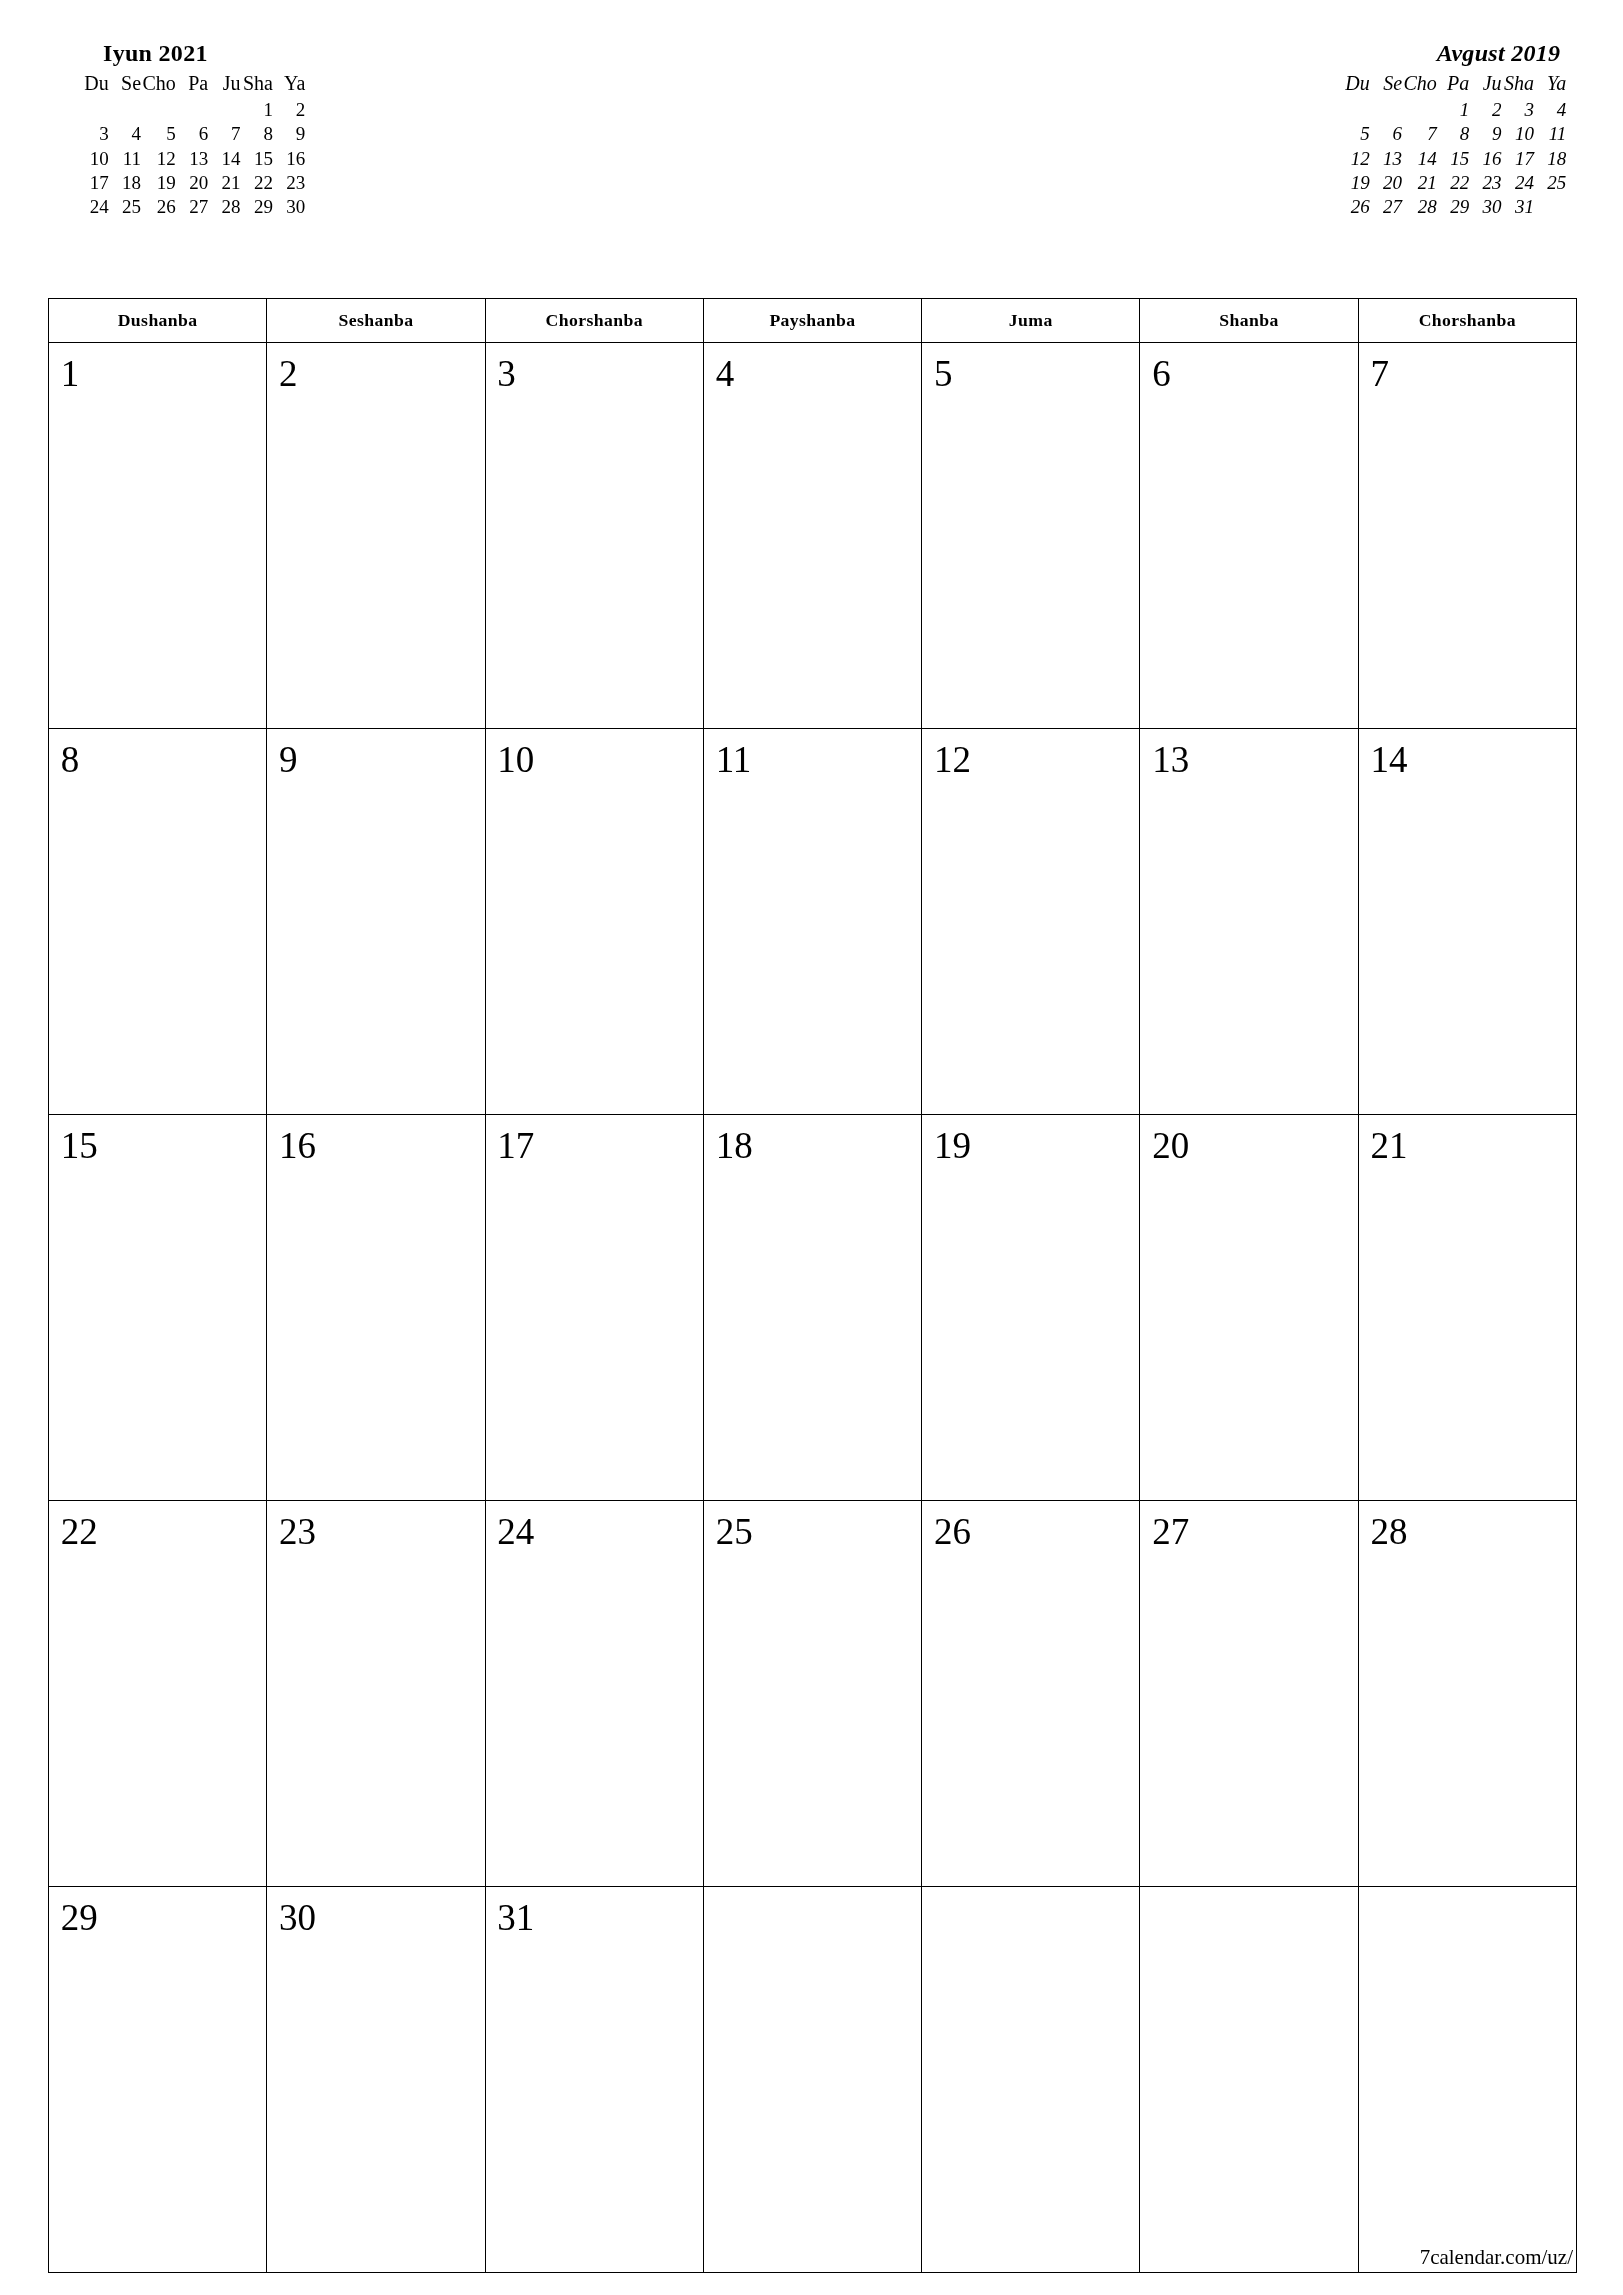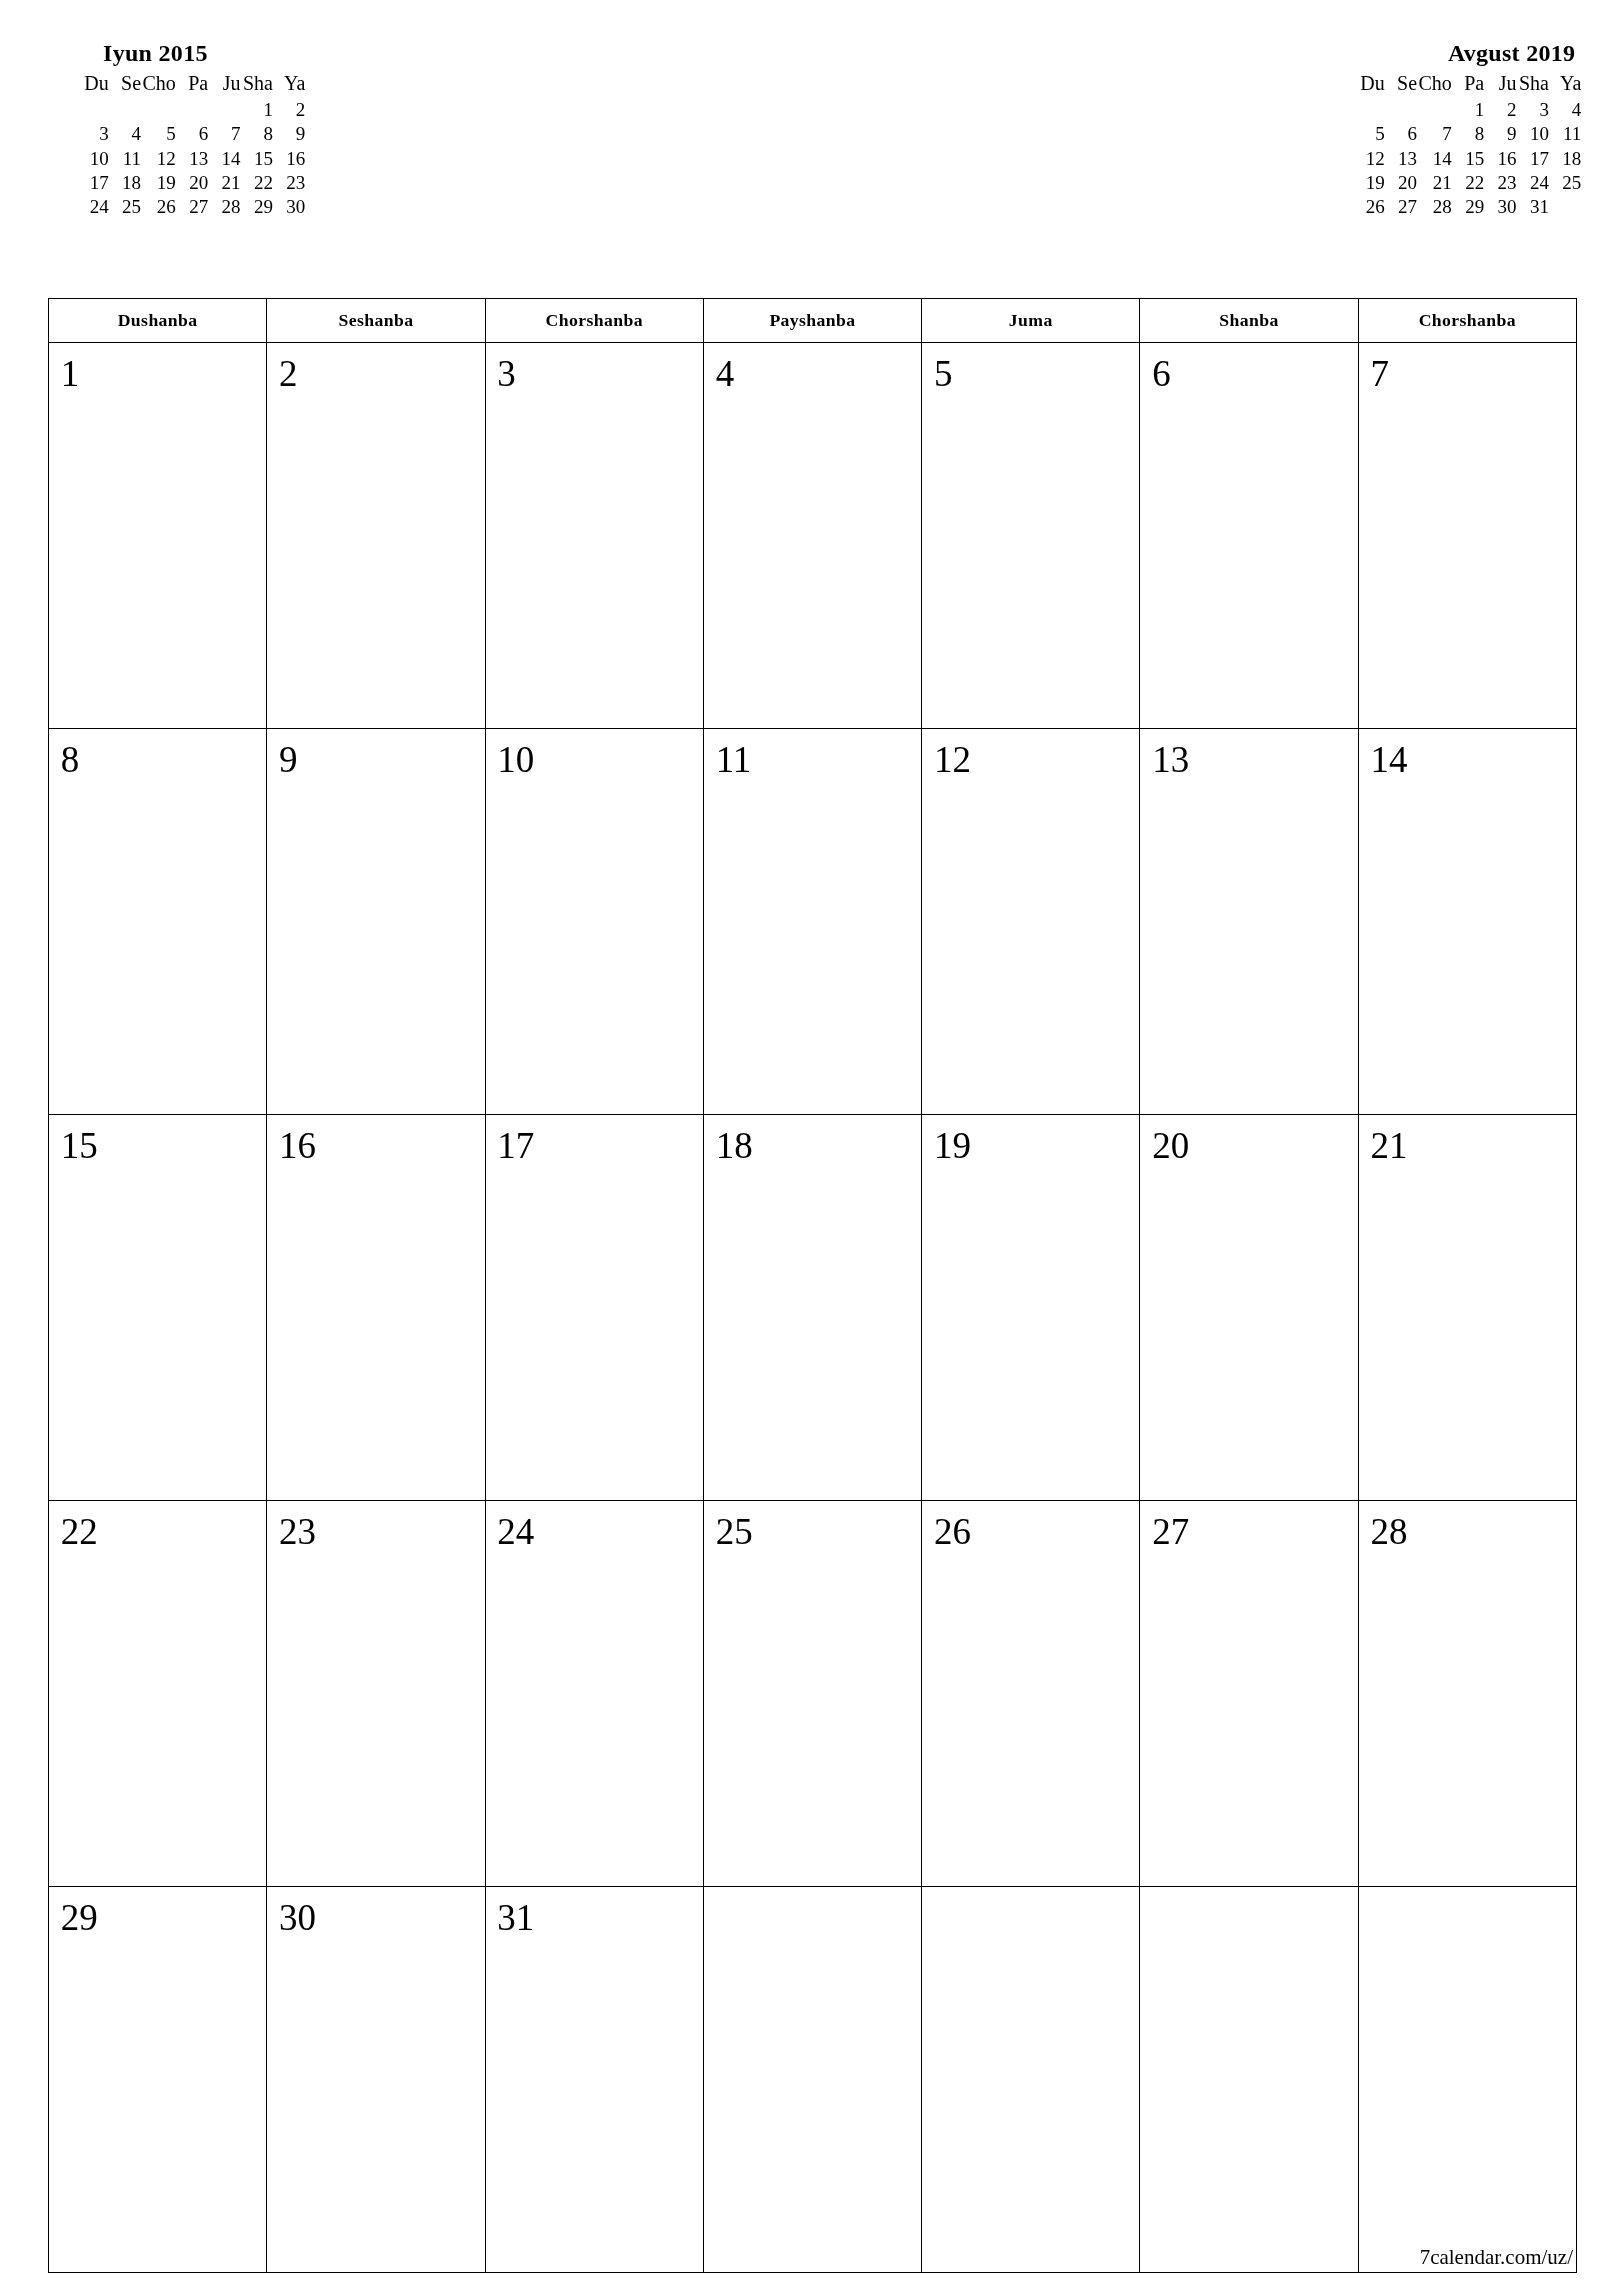--- a/index.html
+++ b/index.html
@@ -34,21 +34,21 @@
     height: 262px;
   }
 
   .mini-cal {
     position: absolute;
     top: 14.4px;
     width: 275px;
     font-family: "Liberation Serif", serif;
   }
   .mini-cal.left { left: 13px; text-align: left; }
-  .mini-cal.right { right: 2px; text-align: right; }
+  .mini-cal.right { right: 17px; text-align: right; font-style: italic; }
 
   .mini-title {
     font-size: 24px;
     font-weight: bold;
     letter-spacing: 0.3px;
     margin-bottom: 3.9px;
     white-space: nowrap;
   }
   .mini-cal.left .mini-title { padding-left: 51px; }
   .mini-cal.right .mini-title { padding-right: 6.6px; }
@@ -128,21 +128,21 @@
   }
 </style>
 </head>
 <body>
 
 <div class="page">
 
   <div class="header">
 
     <div class="mini-cal left">
-      <div class="mini-title">Iyun 2015</div>
+      <div class="mini-title">Iyun 2021</div>
       <table class="mini-grid">
         <thead>
           <tr>
             <th>Du</th>
             <th>Se</th>
             <th>Cho</th>
             <th>Pa</th>
             <th>Ju</th>
             <th>Sha</th>
             <th>Ya</th>

